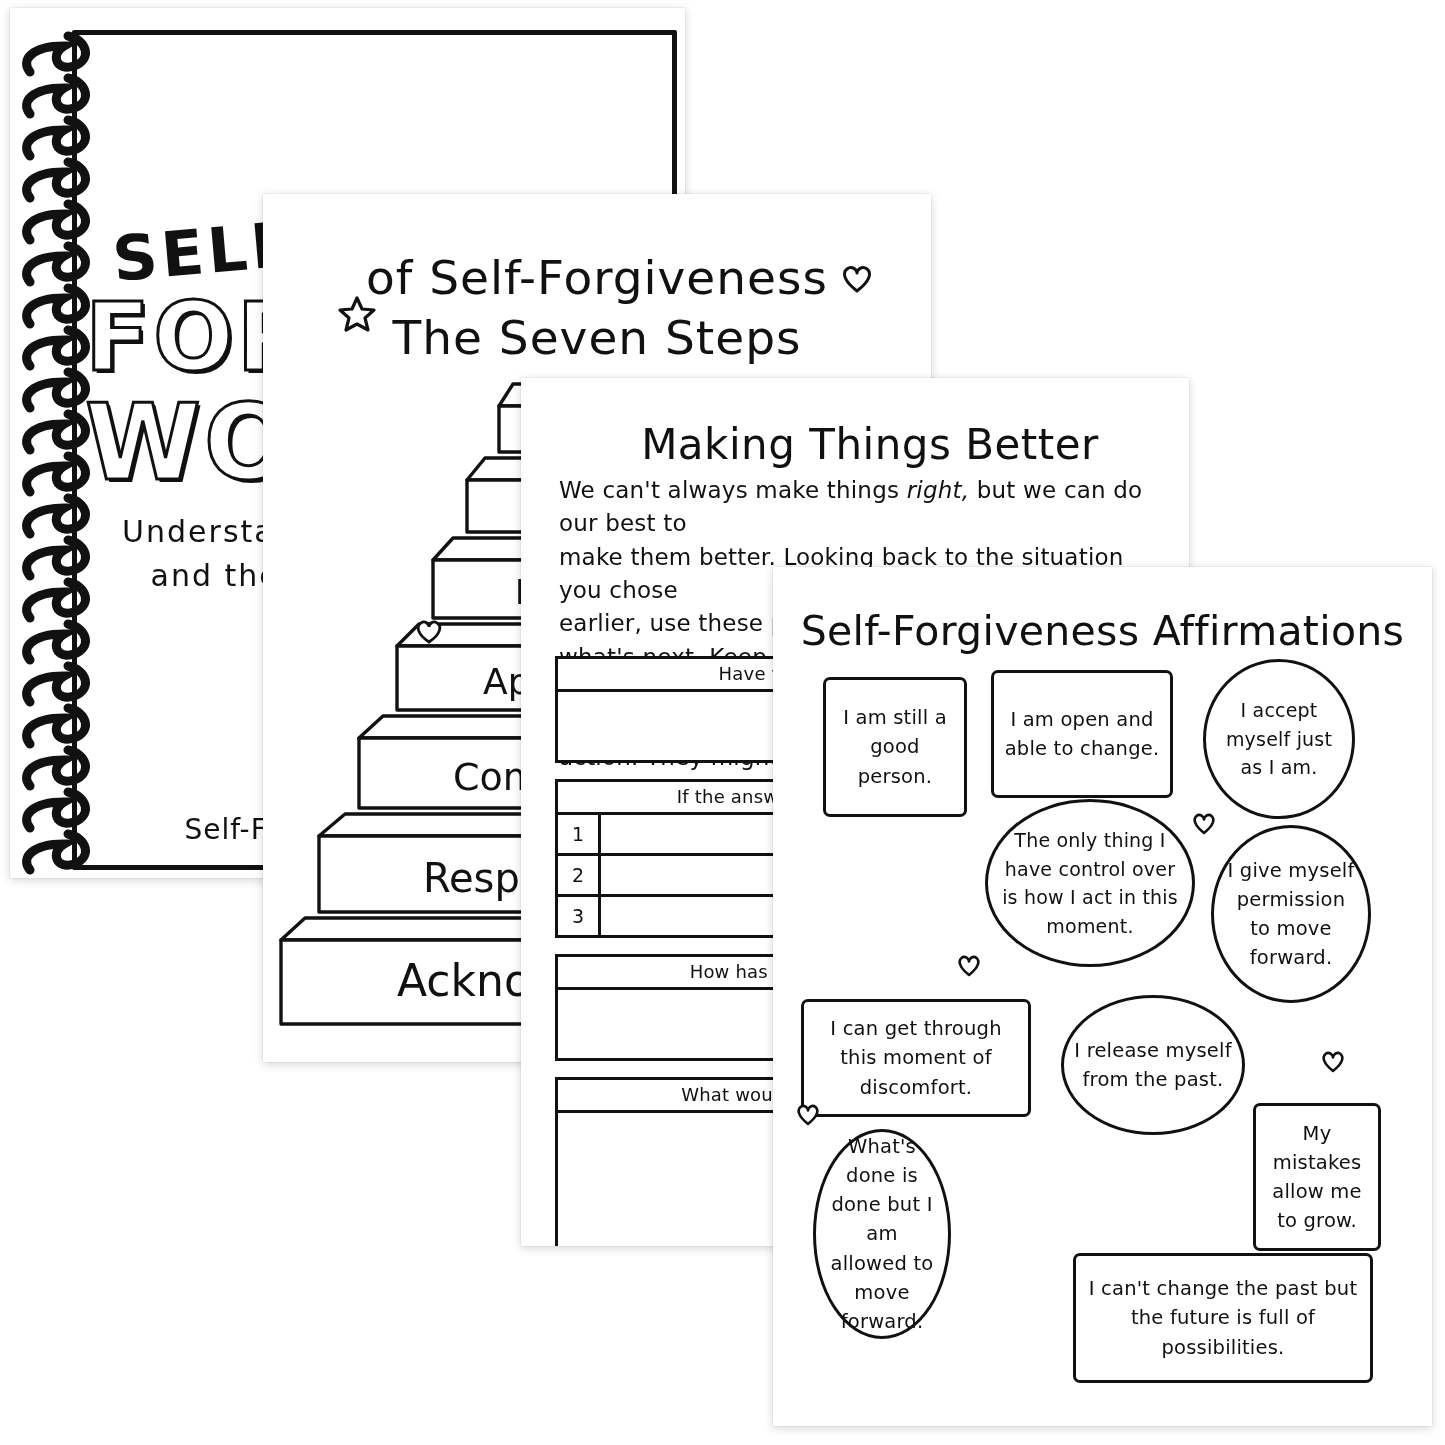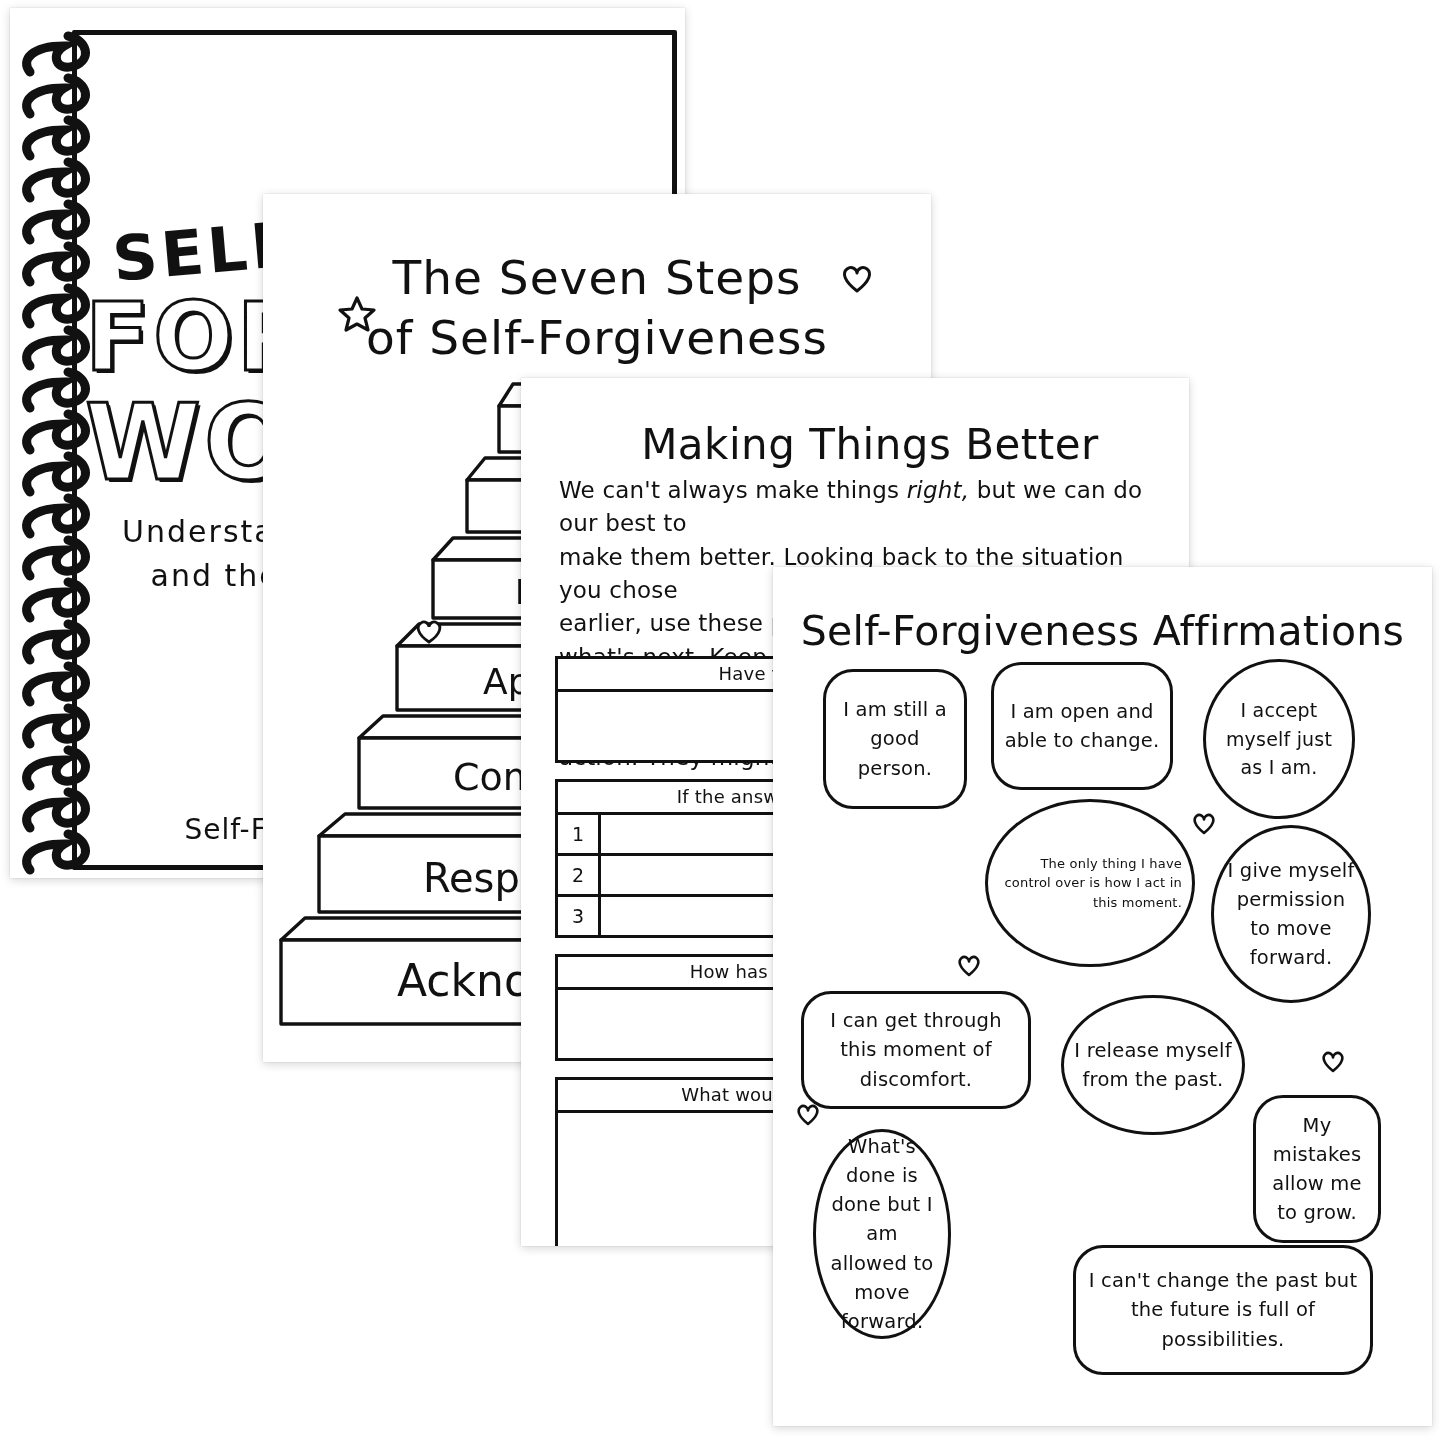--- a/index.html
+++ b/index.html
@@ -106,21 +106,21 @@
     font-size:41px;color:#111;letter-spacing:.3px;
   }
   .bub{
     position:absolute;
     display:flex;align-items:center;justify-content:center;
     text-align:center;color:#111;font-size:19.5px;line-height:1.5;
     letter-spacing:.2px;
     border:3.4px solid #111;background:#fff;
     box-sizing:border-box;padding:8px 10px;
   }
-  .bub.rr{border-radius:30px;}
+  .bub.rr{border-radius:7px;margin-top:8px;}
   .bub.ov{border-radius:50%;}
   .tail{position:absolute;width:0;height:0;}
   .heart{position:absolute;color:#111;font-size:26px;line-height:1;}
 
   svg{display:block;overflow:visible;}
 </style>
 </head>
 <body>
 
 <div id="stage">
@@ -158,22 +158,22 @@
       <div class="ct-line2">FORGIVENESS</div>
       <div class="ct-line3">WORKBOOK</div>
     </div>
 
     <div class="cover-sub">Understanding self-forgiveness and the seven steps to true healing</div>
     <div class="cover-footer">Self-Forgiveness Workbook</div>
   </div>
 
   <div class="sheet" id="page-steps">
     <div class="steps-title">
+      <div>of Self-Forgiveness</div>
       <div>The Seven Steps</div>
-      <div>of Self-Forgiveness</div>
     </div>
 
     <svg class="deco" style="left:74px;top:100px;" width="40" height="40" viewBox="0 0 40 40">
       <path d="M20 4 L25 15 L37 16 L28 24 L31 36 L20 30 L9 36 L12 24 L3 16 L15 15 Z" fill="#fff" stroke="#111" stroke-width="3.2" stroke-linejoin="round"></path>
     </svg>
     <svg class="deco" style="left:577px;top:68px;" width="34" height="32" viewBox="0 0 34 32">
       <path d="M17 29 C 4 19, 2 11, 7 7 C 12 3, 17 8, 17 11 C 17 8, 22 3, 27 7 C 32 11, 30 19, 17 29 Z" fill="#fff" stroke="#111" stroke-width="3" stroke-linejoin="round"></path>
     </svg>
 
     <div class="stair-wrap">
@@ -289,21 +289,21 @@
       <svg width="26" height="25" viewBox="0 0 26 25">
           <path d="M13 22 C 3 14, 2 8, 5.5 5 C 9 2, 13 6, 13 8.5 C 13 6, 17 2, 20.5 5 C 24 8, 23 14, 13 22 Z" fill="#fff" stroke="#111" stroke-width="2.6" stroke-linejoin="round"></path>
         </svg>
     </div>
 
     <svg class="tail" style="left:152px;top:378px;" width="40" height="38" viewBox="0 0 40 38">
       <path d="M4 6 L30 30 L24 4" fill="#fff" stroke="#111" stroke-width="3.4" stroke-linejoin="round"></path>
       <rect x="2" y="0" width="26" height="8" fill="#fff" stroke="none"></rect>
     </svg>
 
-    <div class="bub ov" style="left:212px;top:232px;width:210px;height:168px;font-size:13px;text-align:right;">The only thing I have control over is how I act in this moment.</div>
+    <div class="bub ov" style="left:212px;top:232px;width:210px;height:168px;font-size:19px;">The only thing I have control over is how I act in this moment.</div>
     <svg class="tail" style="left:280px;top:386px;" width="40" height="40" viewBox="0 0 40 40">
       <path d="M6 4 L14 32 L26 6" fill="#fff" stroke="#111" stroke-width="3.4" stroke-linejoin="round"></path>
       <rect x="4" y="0" width="26" height="8" fill="#fff" stroke="none"></rect>
     </svg>
 
     <div class="heart" style="left:183px;top:386px;">
       <svg width="26" height="25" viewBox="0 0 26 25">
           <path d="M13 22 C 3 14, 2 8, 5.5 5 C 9 2, 13 6, 13 8.5 C 13 6, 17 2, 20.5 5 C 24 8, 23 14, 13 22 Z" fill="#fff" stroke="#111" stroke-width="2.6" stroke-linejoin="round"></path>
         </svg>
     </div>

